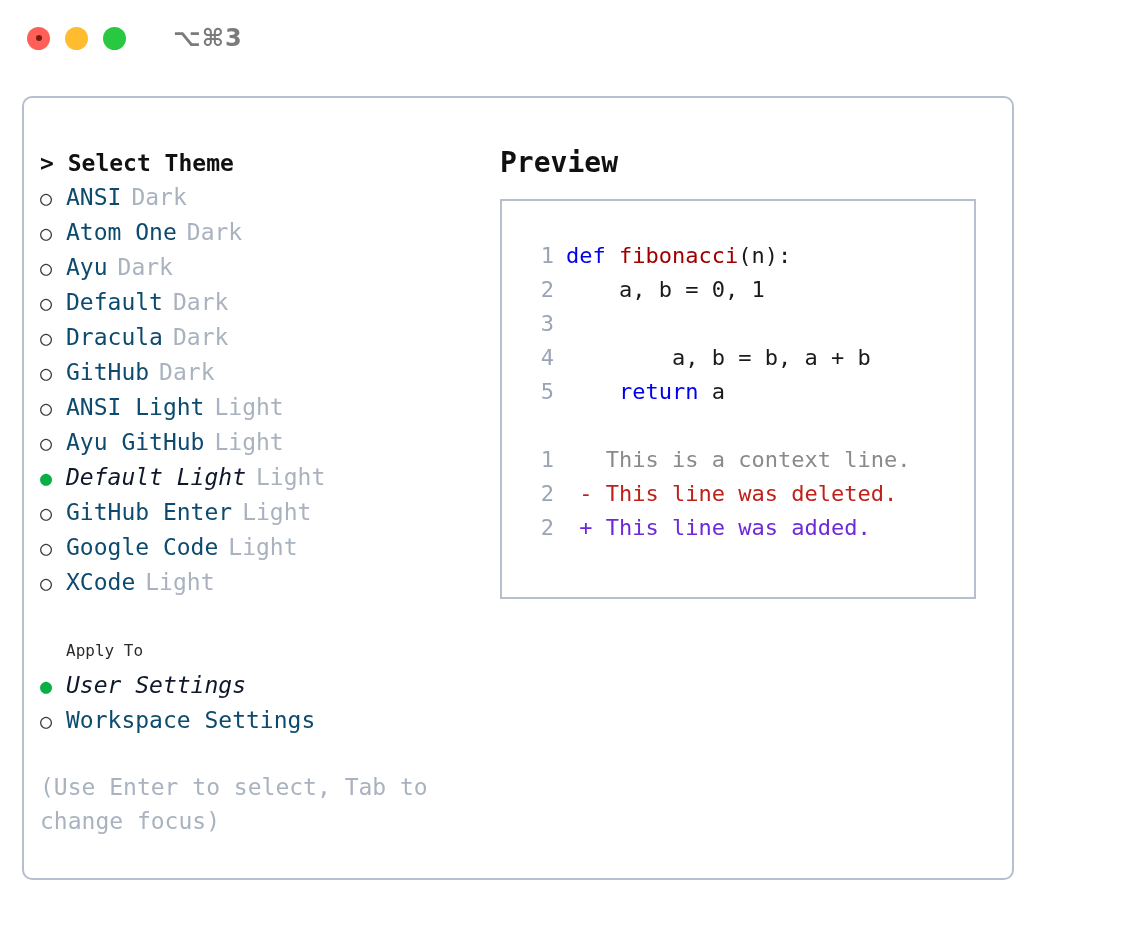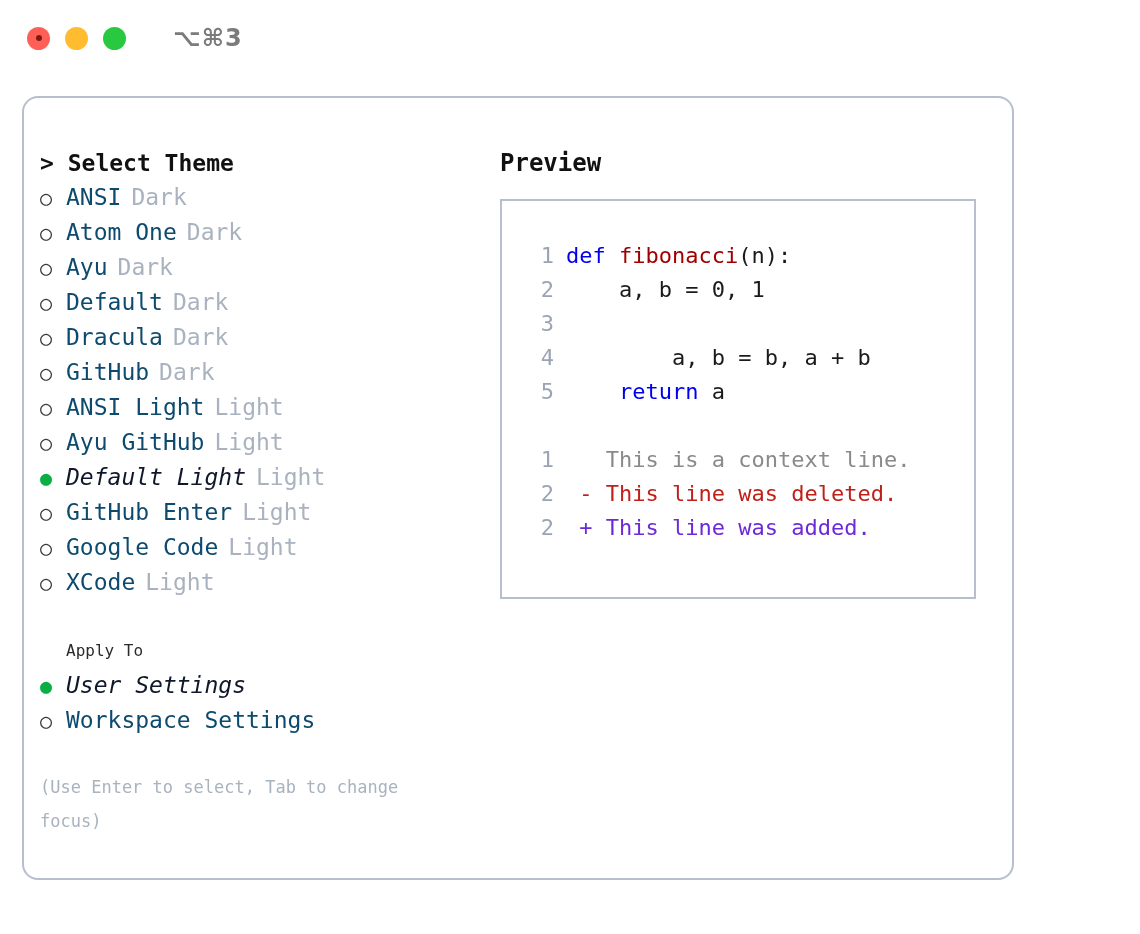--- a/index.html
+++ b/index.html
@@ -67,21 +67,21 @@
   }
 
   
   .window {
     position: absolute;
     top: 96px;
     left: 22px;
     width: 992px;
     height: 784px;
     border: 2px solid #b6bfcd;
-    border-radius: 16px;
+    border-radius: 10px;
     box-sizing: border-box;
     background: #ffffff;
   }
 
   .cols {
     display: flex;
     padding: 48px 0 0 16px;
   }
   .col-left  { width: 460px; flex: 0 0 460px; }
   .col-right { flex: 1; }
@@ -122,30 +122,30 @@
   .apply-head {
     font-size: 16px;
     color: #2b2b2b;
     line-height: 34px;
     padding-left: 26px;
     white-space: pre;
   }
 
   .hint {
     margin-top: 32px;
-    font-size: 17px;
+    font-size: 23px;
     line-height: 34px;
     color: #a9b2bf;
     width: 420px;
     white-space: pre-wrap;
   }
 
   
   .preview-title {
-    font-size: 24px;
+    font-size: 28px;
     font-weight: bold;
     color: #111111;
     line-height: 34px;
     margin-bottom: 19px;
     white-space: pre;
   }
   .preview-panel {
     width: 476px;
     height: 400px;
     border: 2px solid #b6bfcd;

